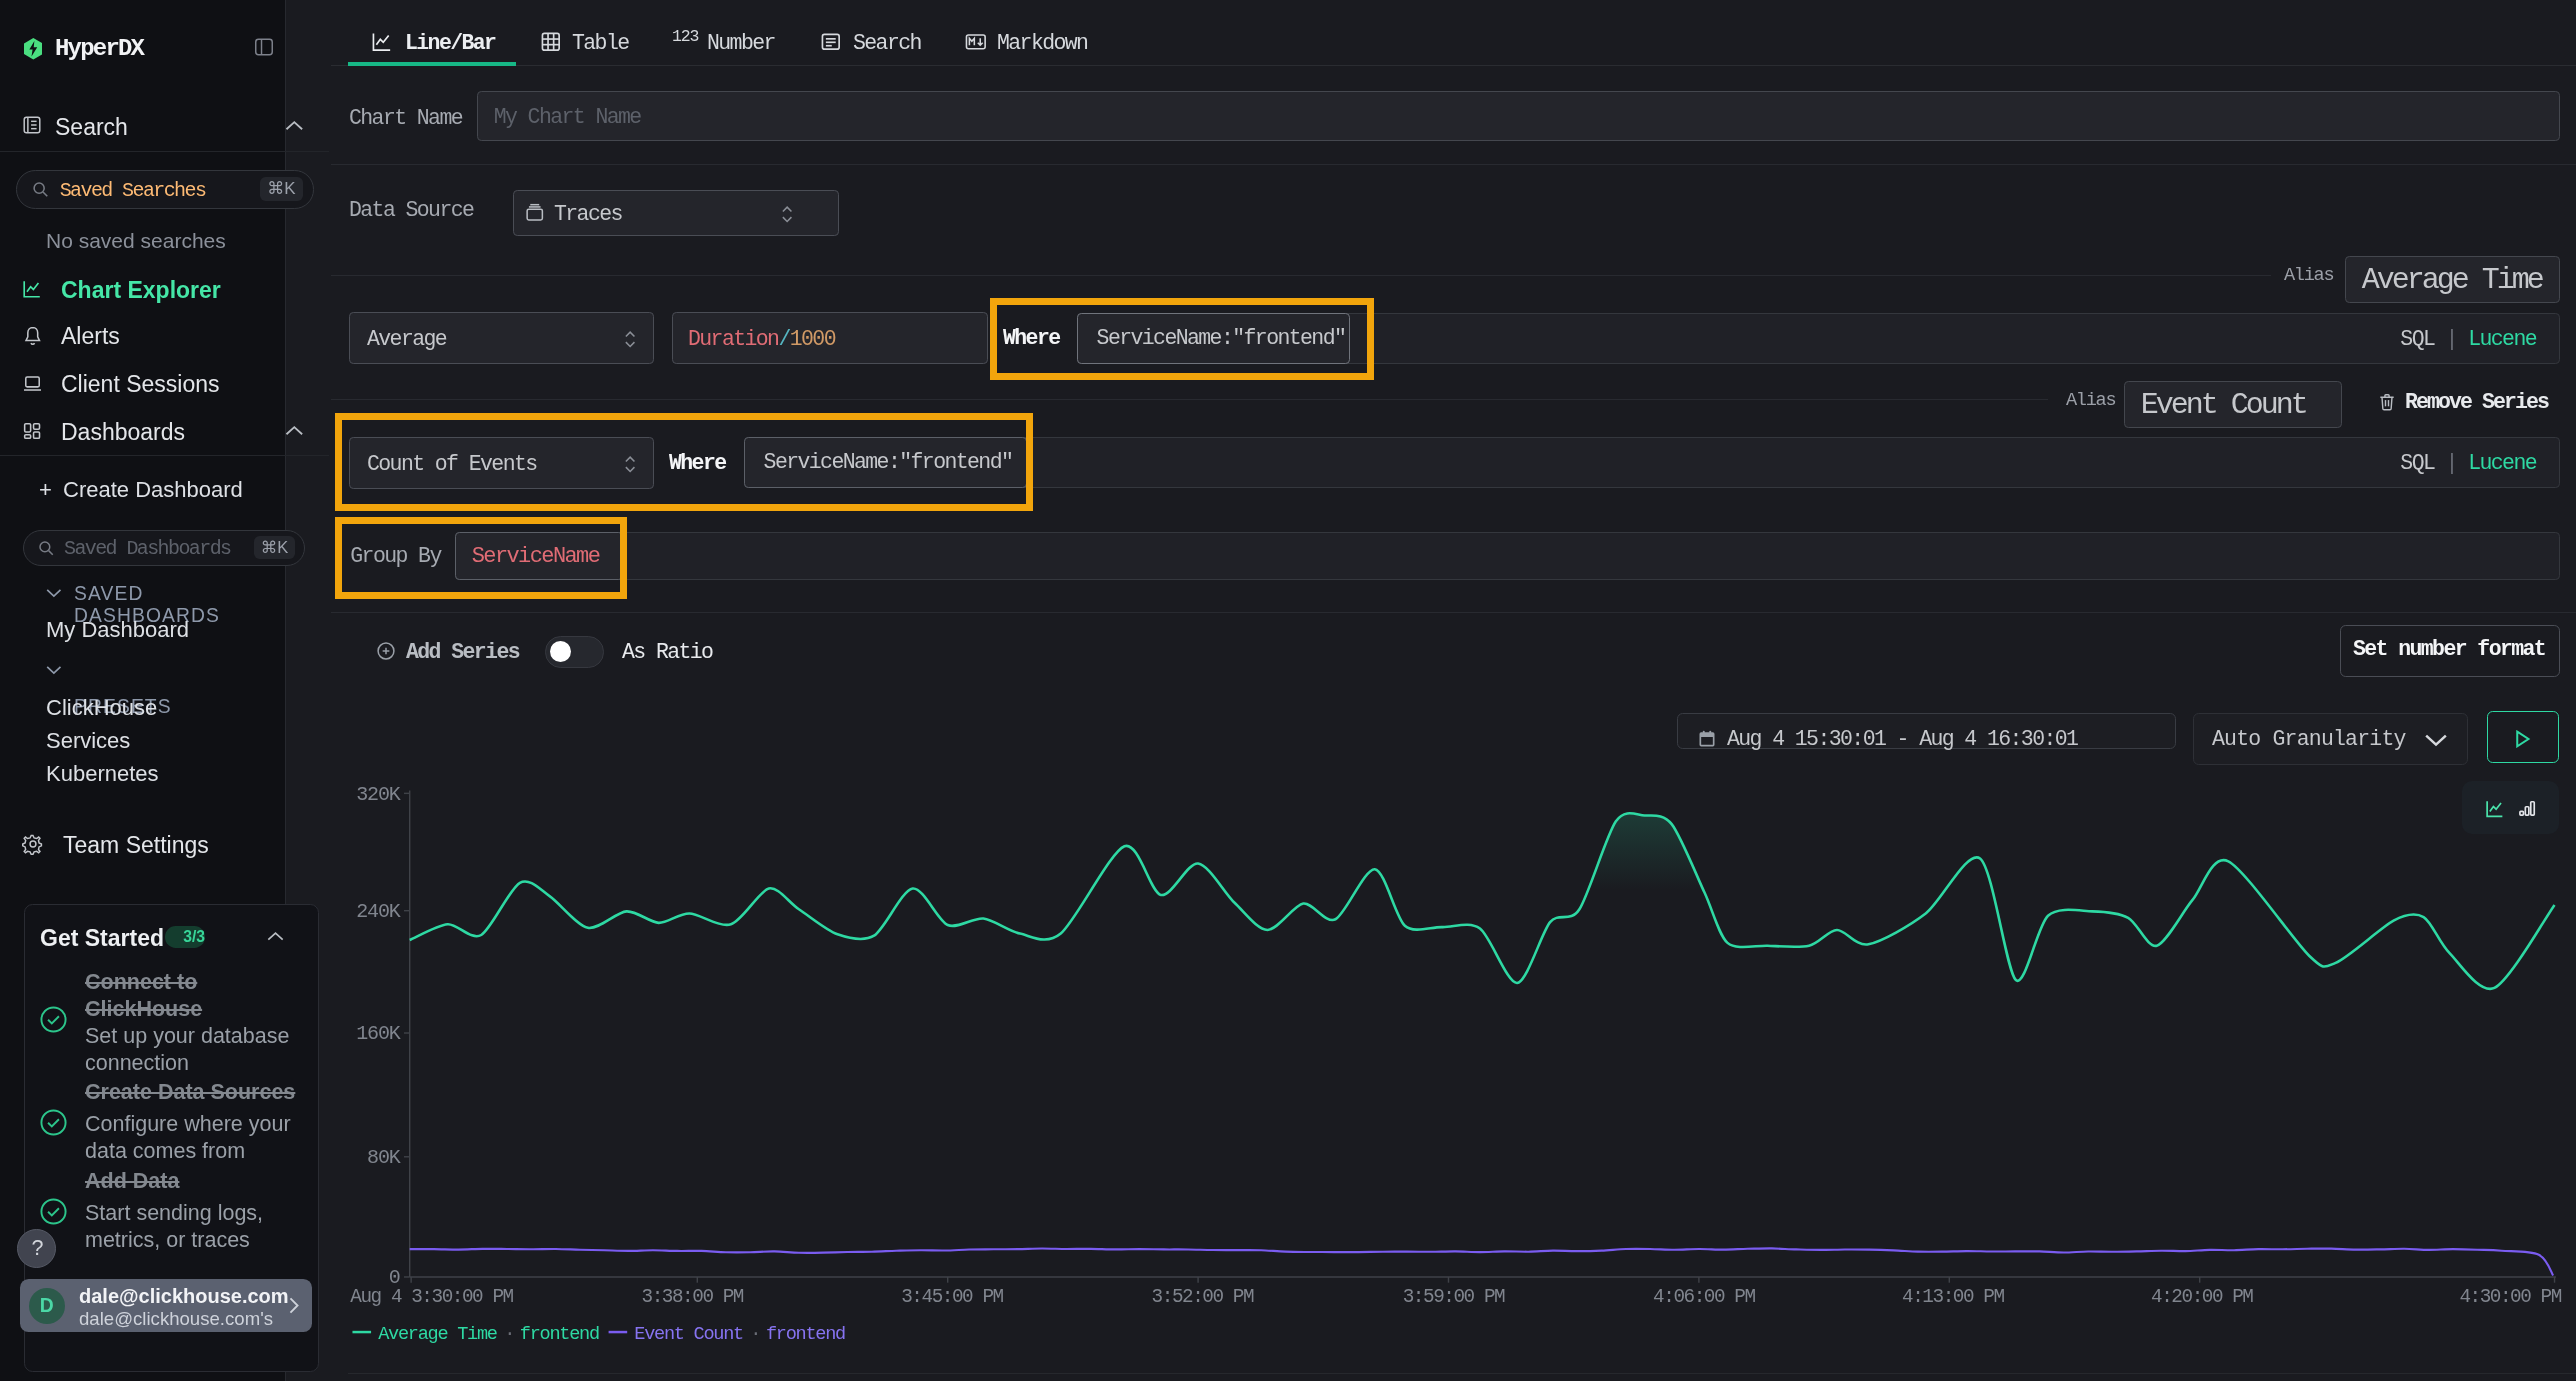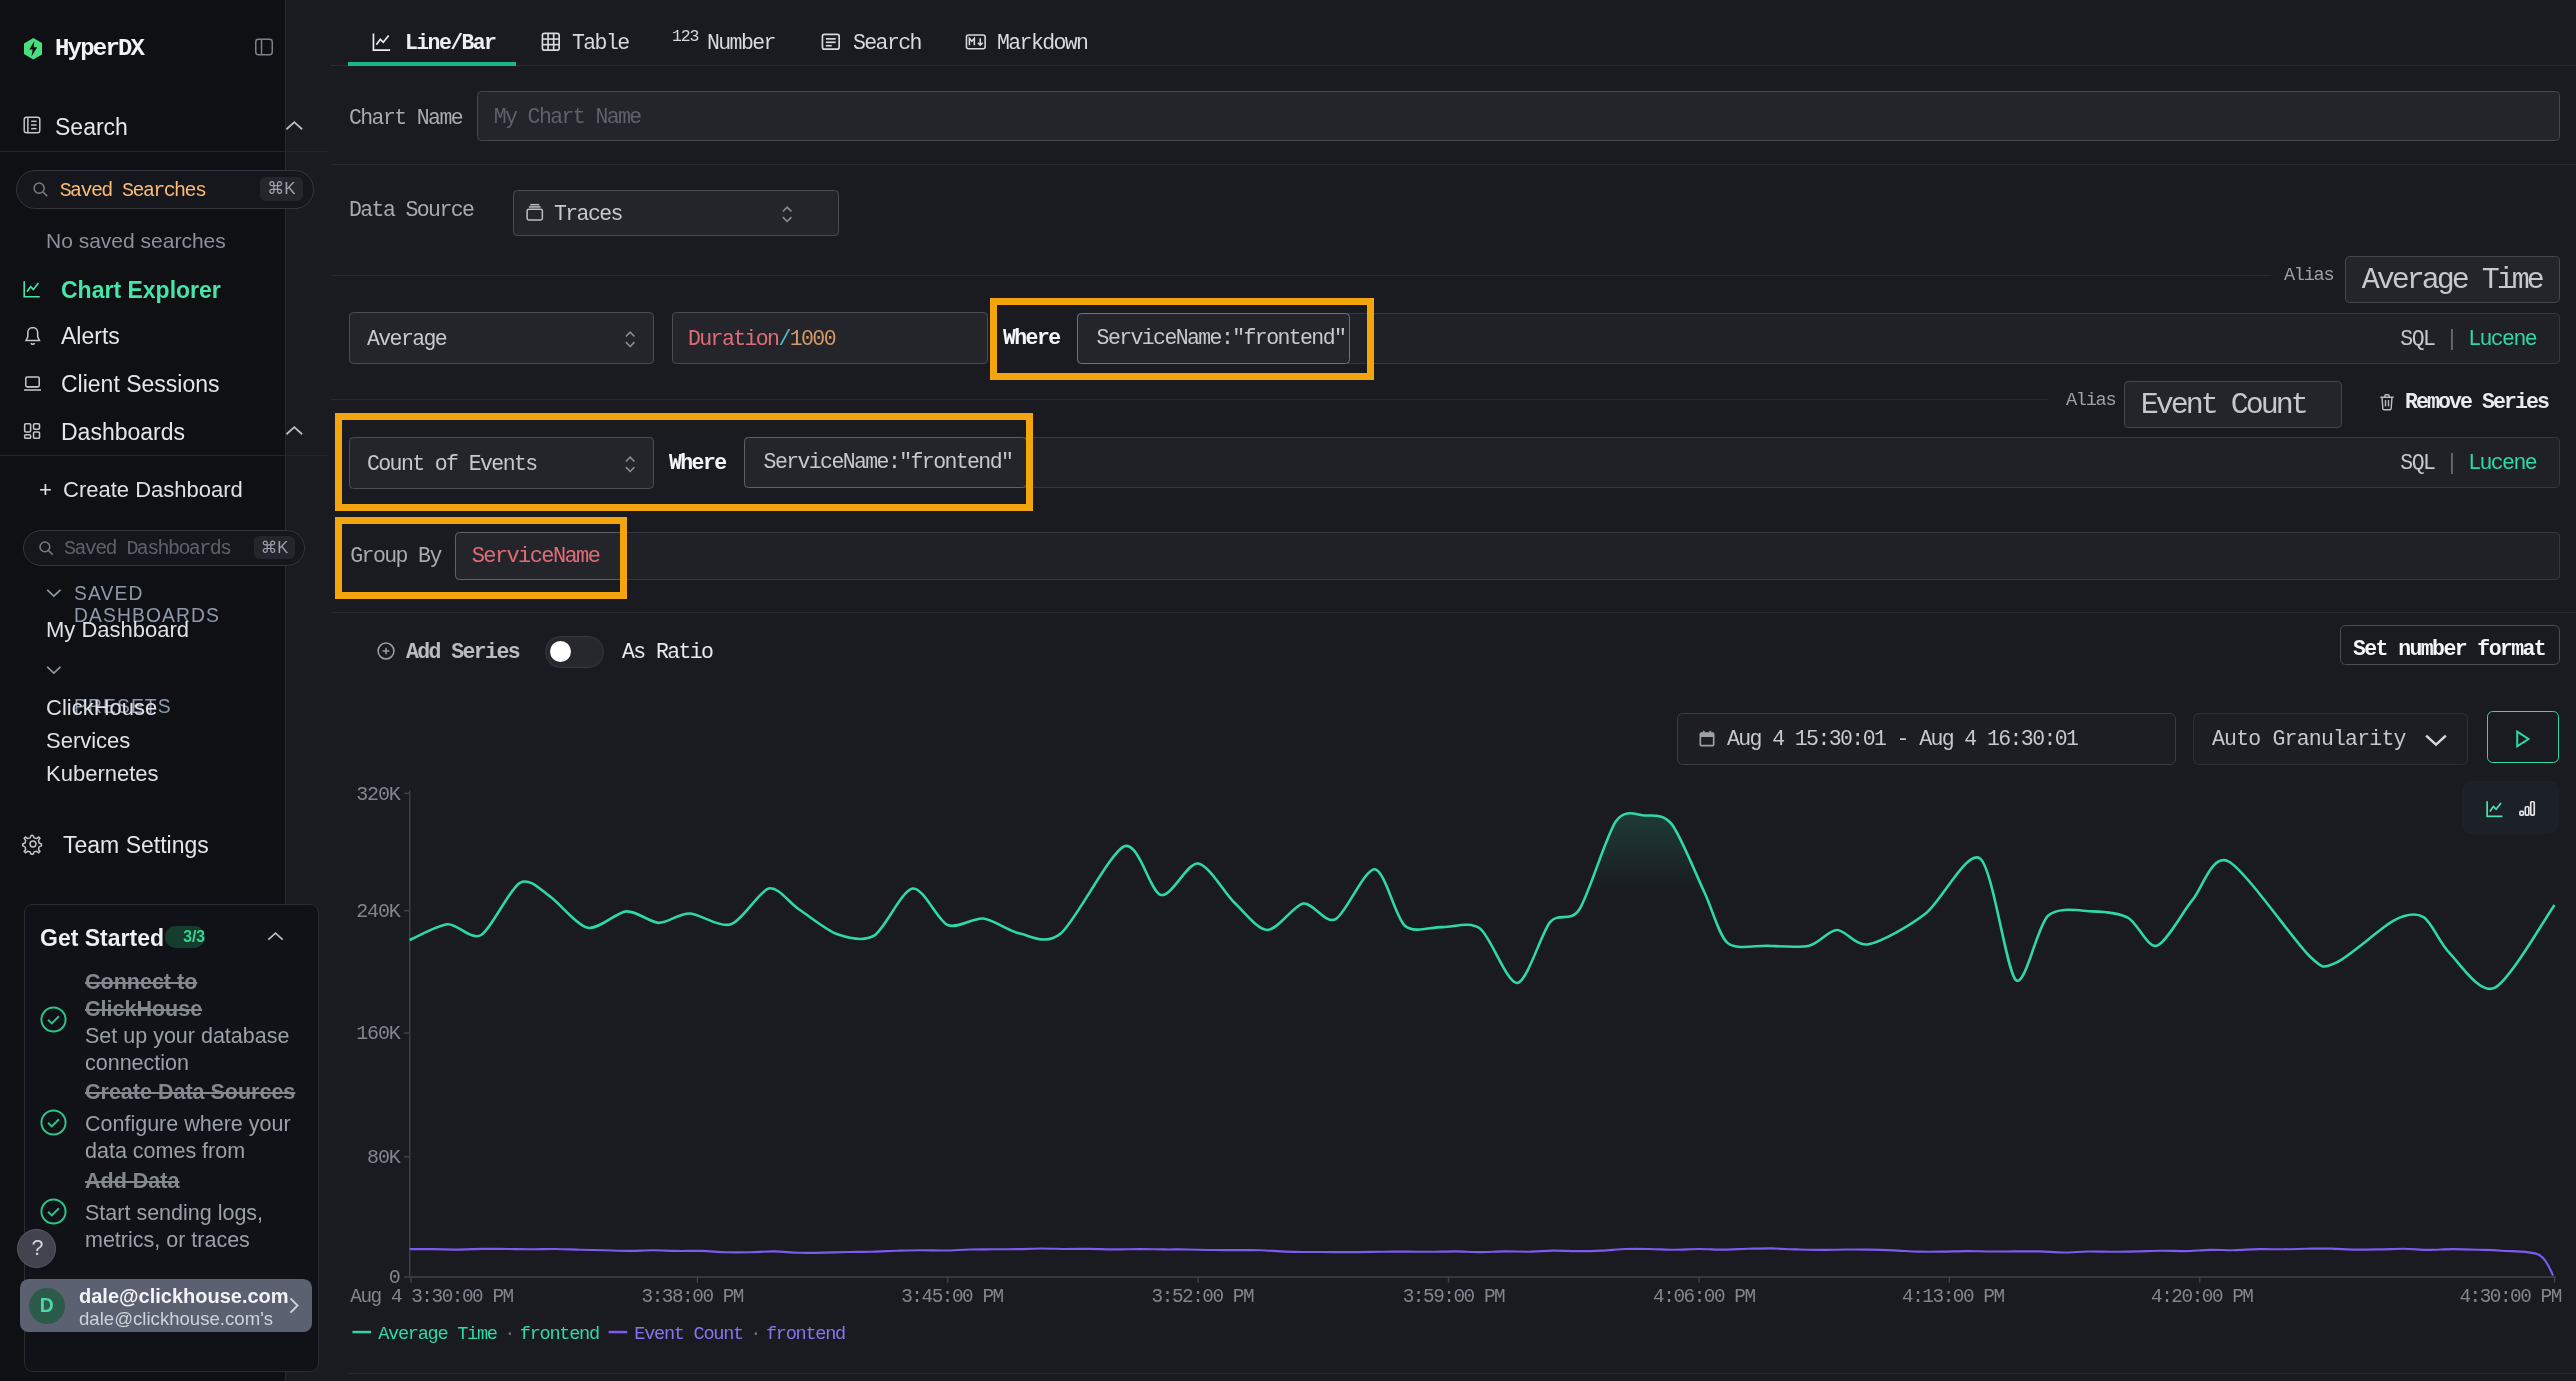--- a/index.html
+++ b/index.html
@@ -293,25 +293,25 @@
     <circle cx="12" cy="12" r="9.5"></circle>
       <line x1="12" y1="8" x2="12" y2="16"></line>
       <line x1="8" y1="12" x2="16" y2="12"></line>
   </svg>
   <div class="abs mono" style="left:75px;top:640px;font-weight:bold;color:#b9bdc3;">Add Series</div>
   <div class="abs" style="left:214px;top:636px;width:59px;height:31.5px;border-radius:15.7px;background:#26282e;border:1.4px solid #36383f;">
     <div class="abs" style="left:3.6px;top:3.6px;width:21.5px;height:21.5px;border-radius:50%;background:#ffffff;"></div>
   </div>
   <div class="abs mono" style="left:291px;top:640px;color:#e8eaed;">As Ratio</div>
 
-  <div class="abs" style="left:2009px;top:625px;width:220px;height:40px;border:1.4px solid #4a4d55;border-radius:5.7px;">
+  <div class="abs" style="left:2009px;top:625px;width:220px;height:52px;border:1.4px solid #4a4d55;border-radius:5.7px;">
     <div class="abs mono" style="left:12px;top:11.4px;font-weight:bold;color:#f4f5f7;">Set number format</div>
   </div>
 
-  <div class="abs" style="left:1346px;top:713px;width:499px;height:52px;border:1.4px solid #393c43;border-radius:5.7px;background:#1d1e23;padding-left:44px;">
+  <div class="abs" style="left:1346px;top:713px;width:499px;height:36px;border:1.4px solid #393c43;border-radius:5.7px;background:#1d1e23;padding-left:44px;">
     <svg class="abs" style="left:18.6px;top:15px;" width="20" height="20" viewBox="0 0 24 24" fill="#9aa0a8">
       <path d="M5 4 L19 4 a2 2 0 0 1 2 2 L21 19 a2 2 0 0 1-2 2 L5 21 a2 2 0 0 1-2-2 L3 6 a2 2 0 0 1 2-2 Z M5 9.5 L19 9.5 L19 19 L5 19 Z" fill-rule="evenodd"></path>
       <rect x="7" y="2" width="2.2" height="4" rx="1"></rect>
         <rect x="14.8" y="2" width="2.2" height="4" rx="1"></rect>
     </svg>
     <div class="abs mono" style="left:49px;top:13px;">Aug 4 15:30:01 - Aug 4 16:30:01</div>
   </div>
   <div class="abs" style="left:1862px;top:713px;width:275px;height:52px;border:1.4px solid #2e3036;border-radius:5.7px;background:#1d1e23;">
     <div class="abs mono" style="left:18px;top:13px;font-size:21.5px;letter-spacing:-0.8px;">Auto Granularity</div>
     <svg class="abs" style="left:230px;top:19.3px;" width="24" height="14.3" viewBox="0 0 26 16" fill="none" stroke="#d6d9dd" stroke-width="2.8">

